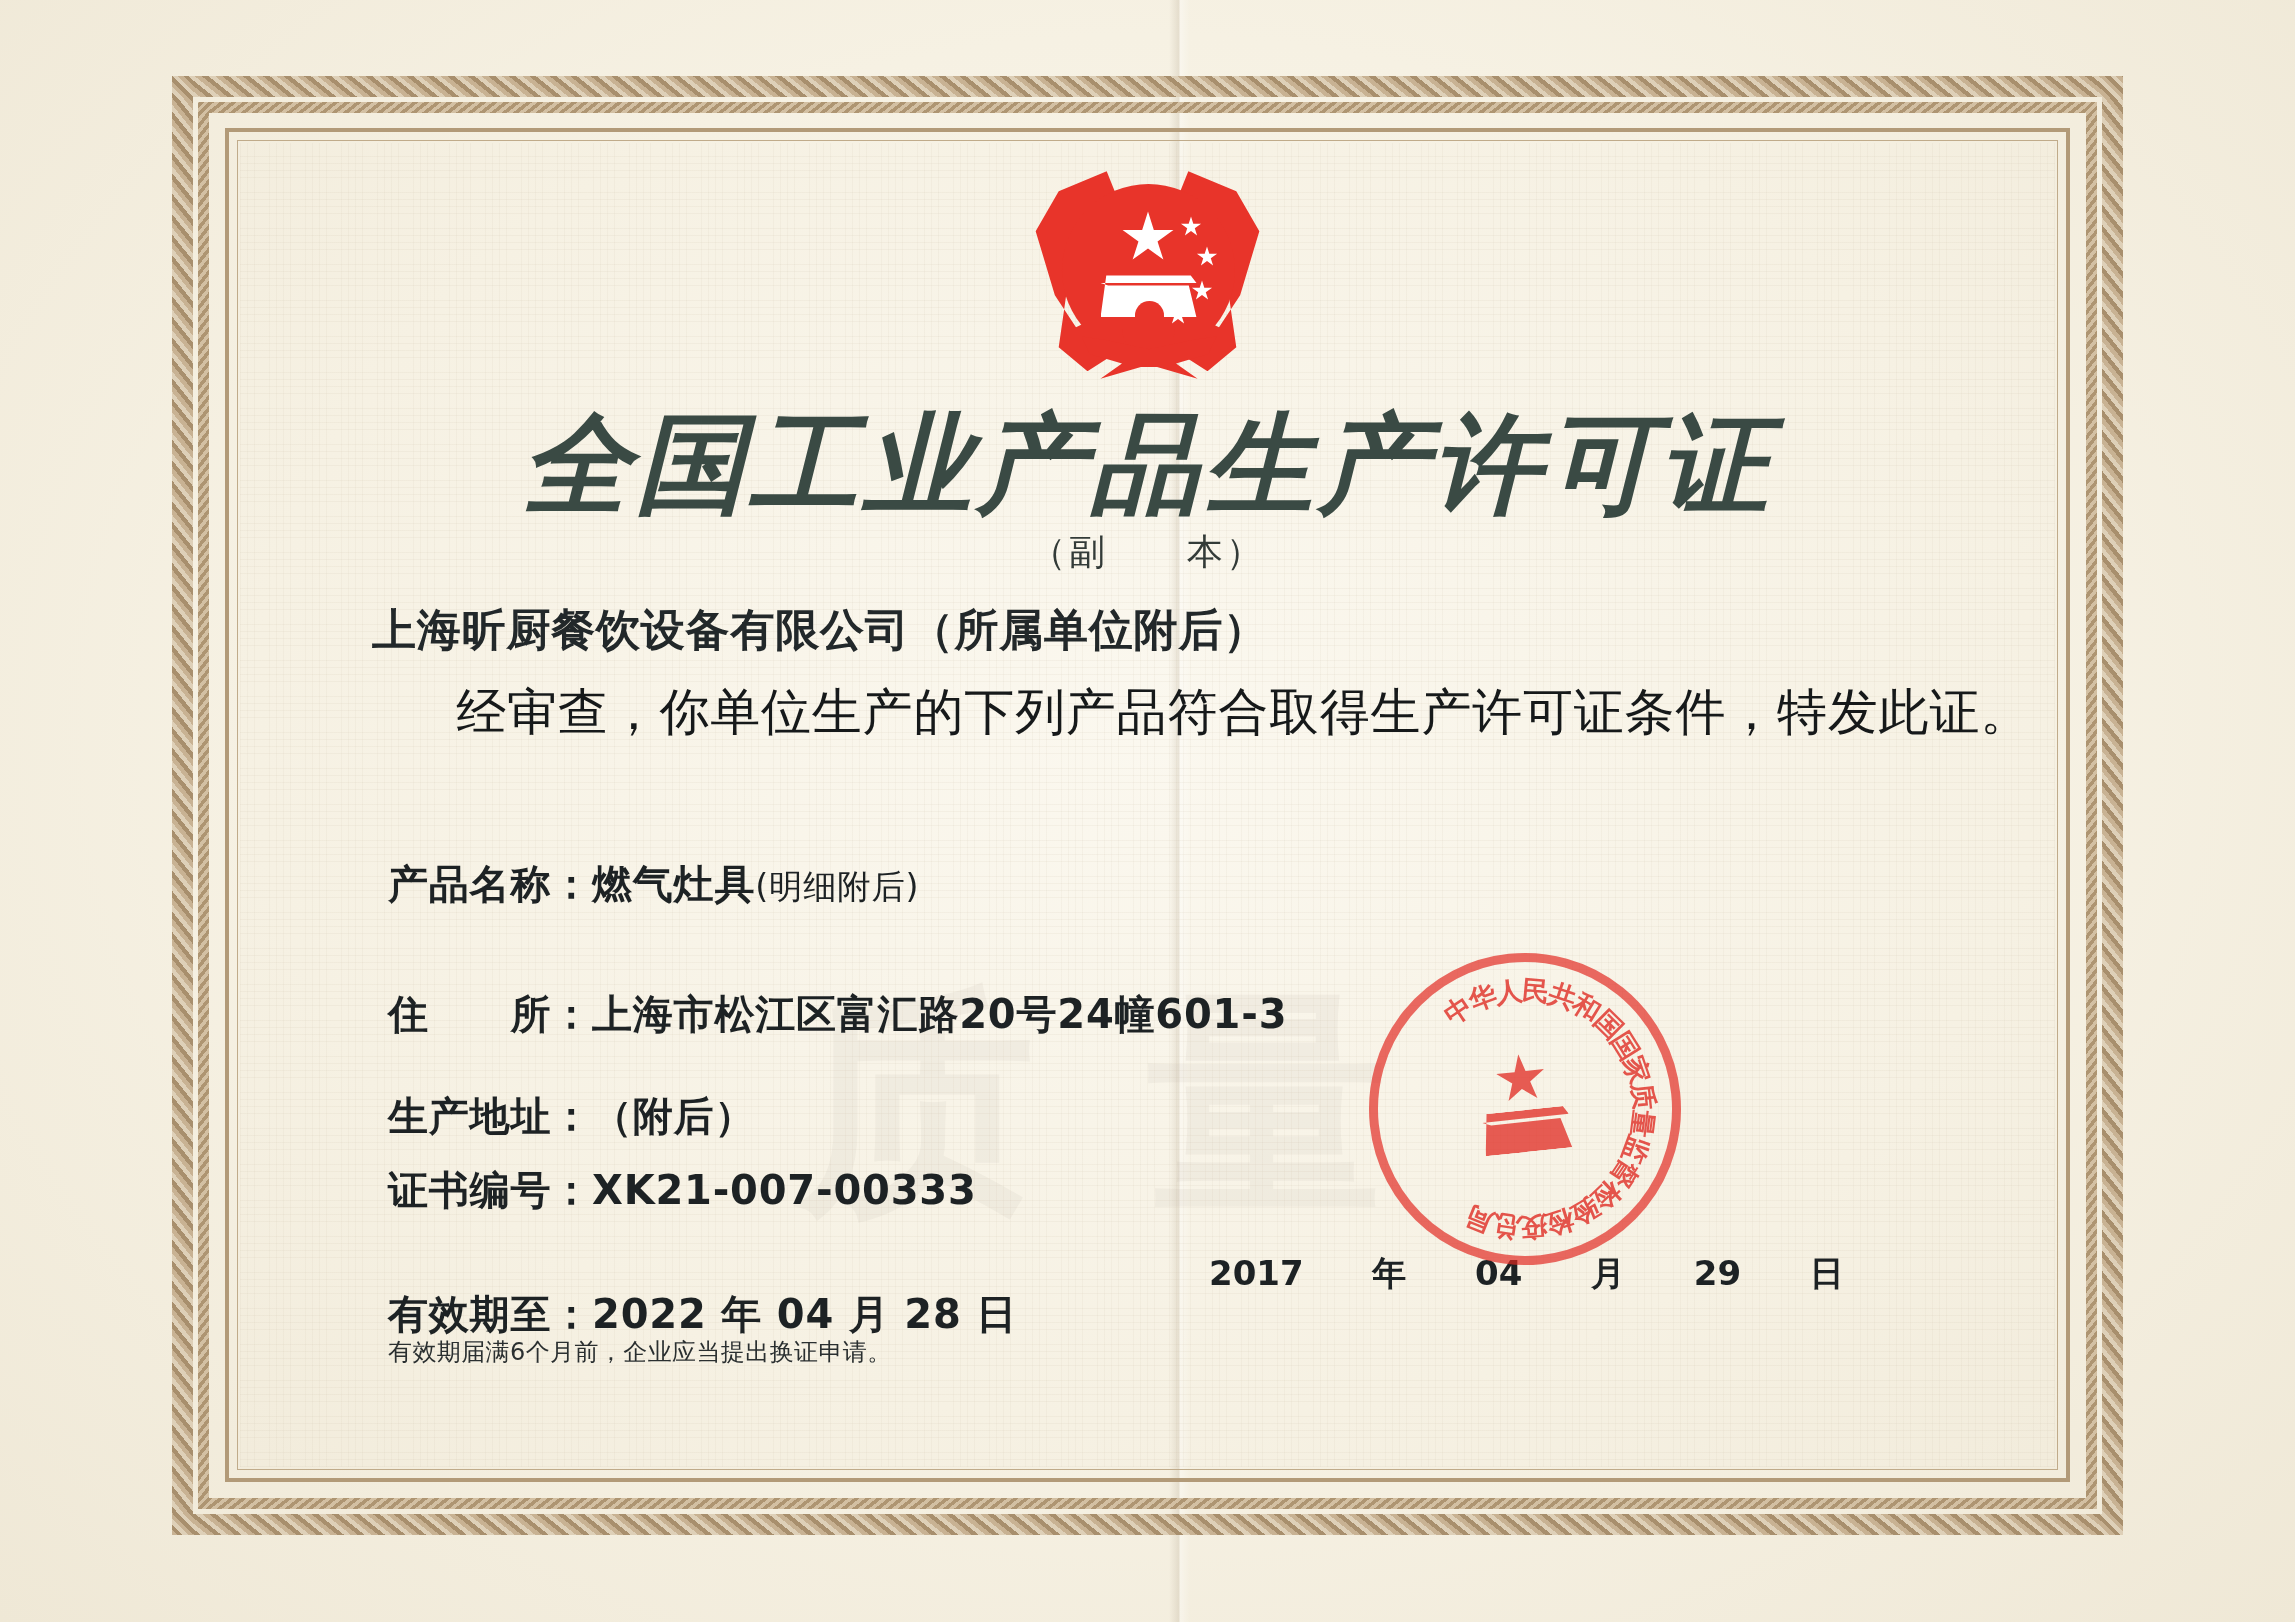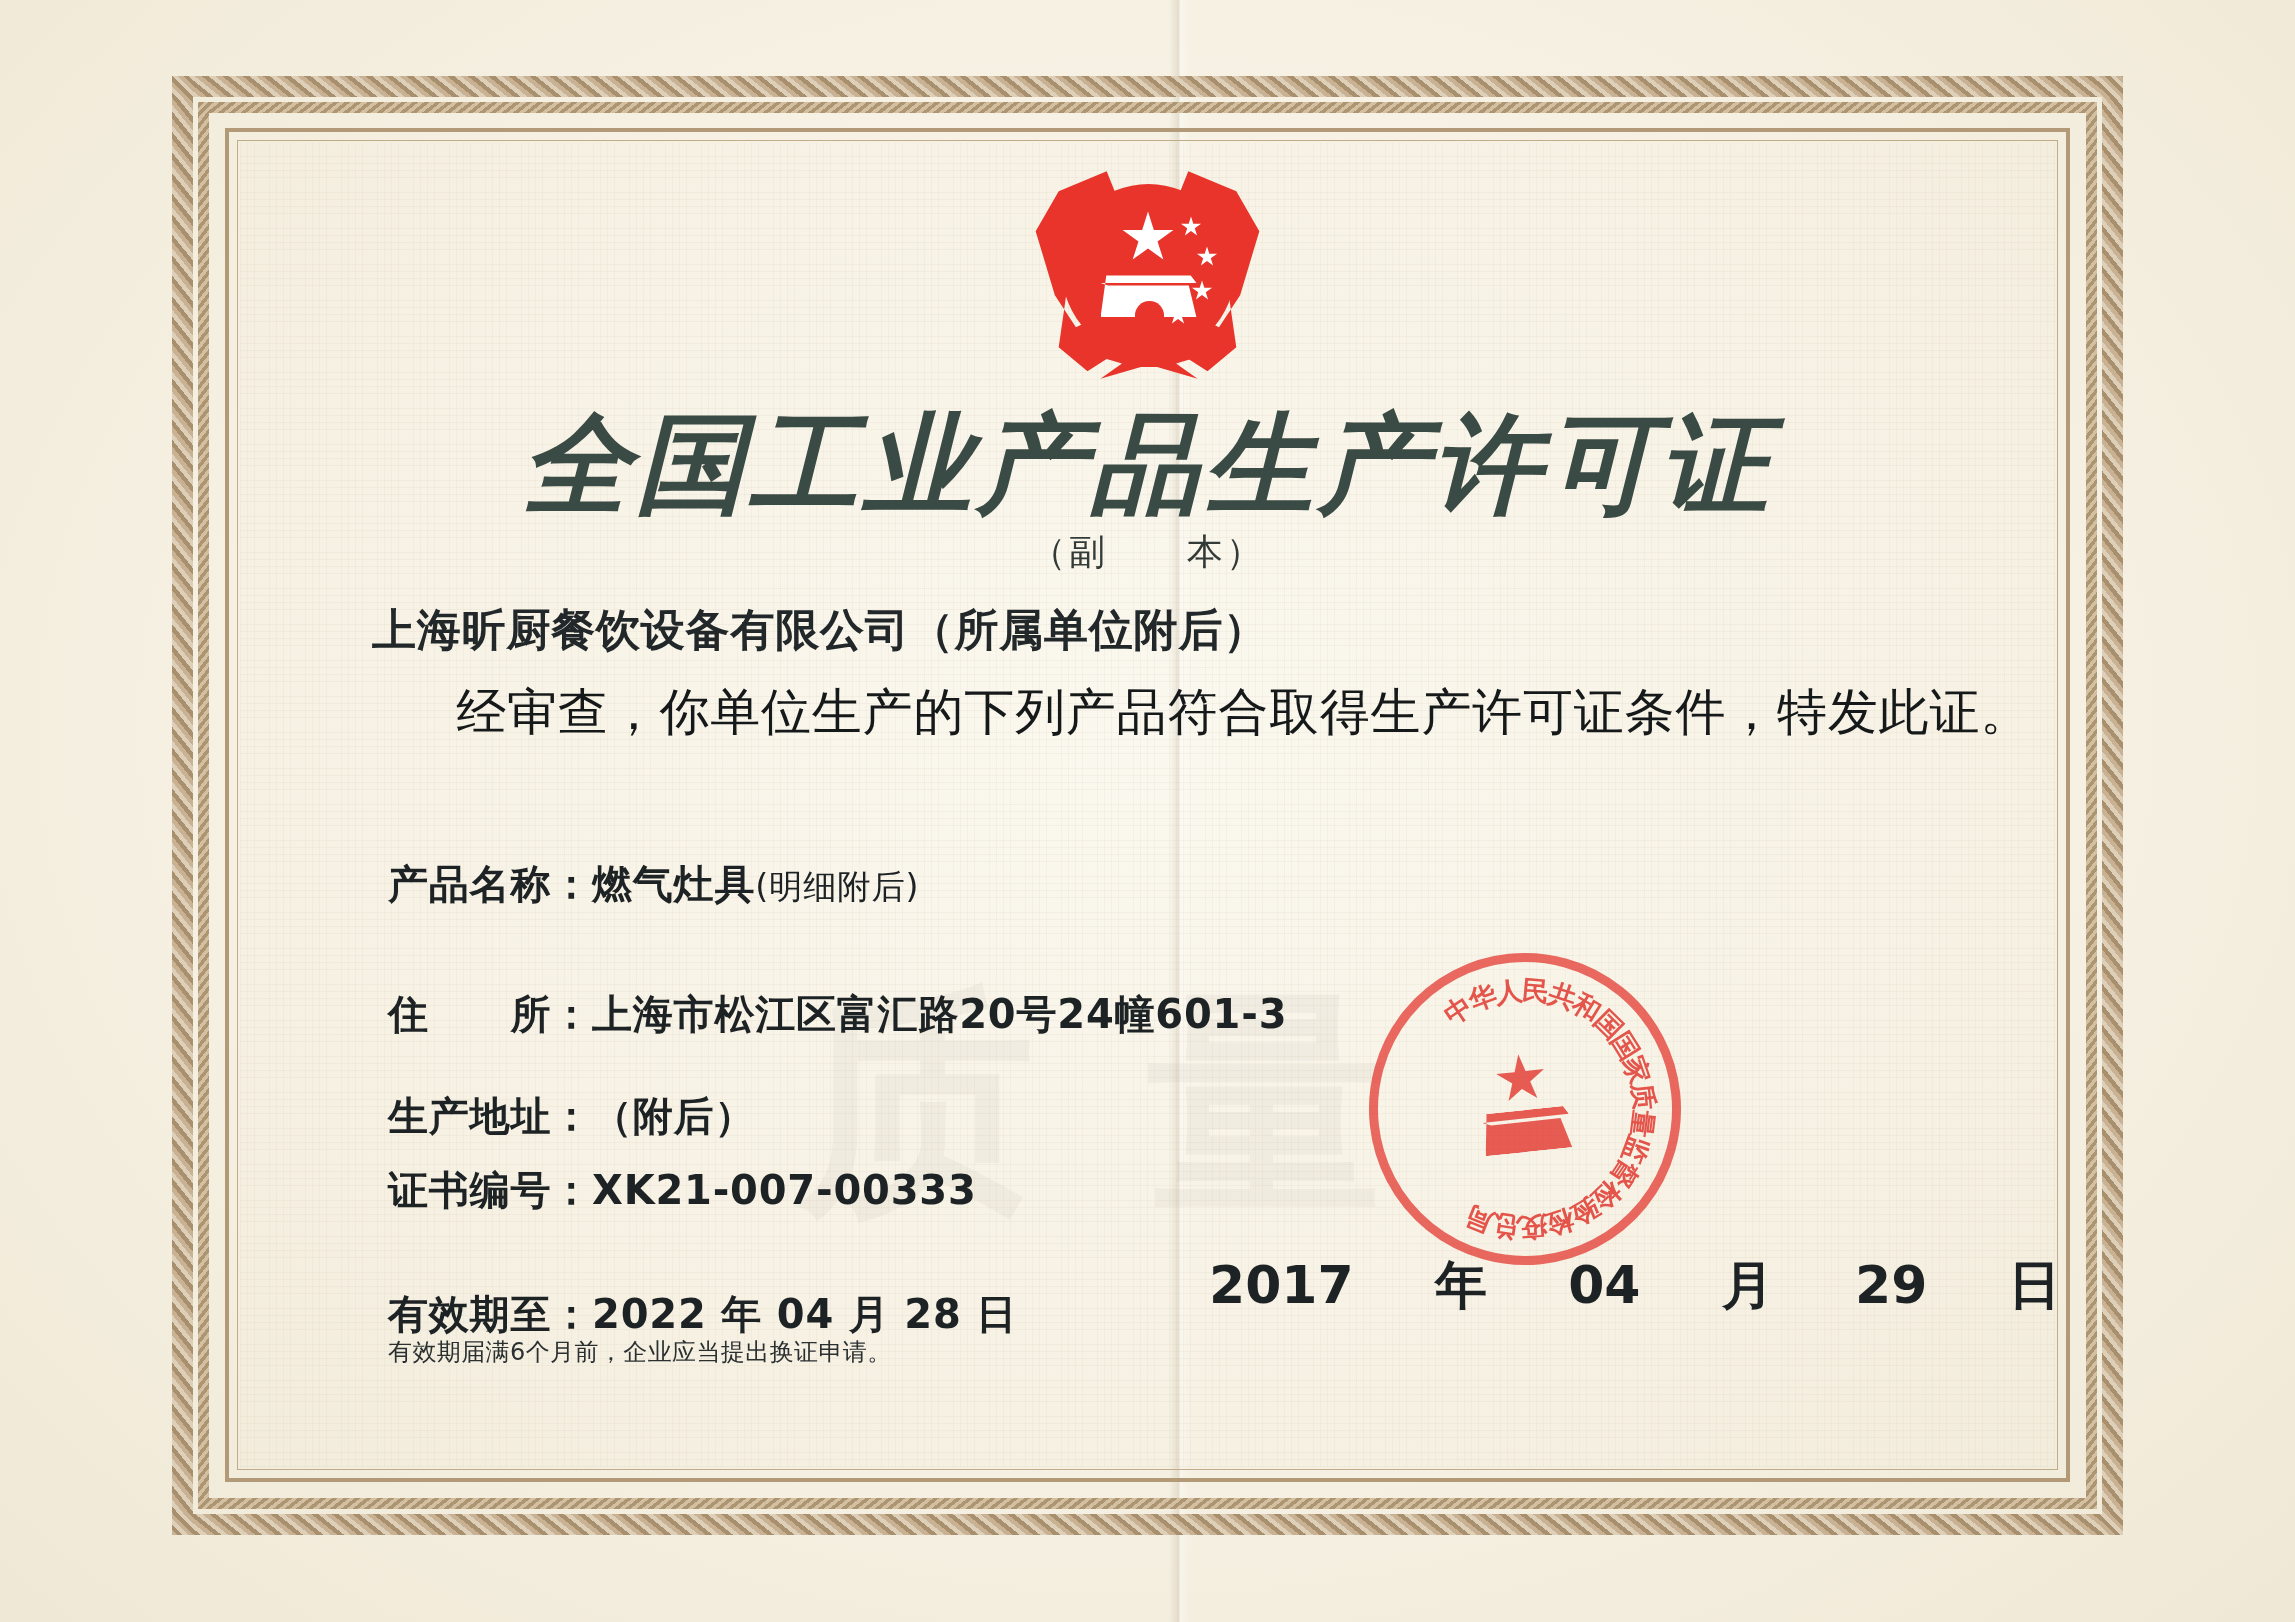--- a/index.html
+++ b/index.html
@@ -240,21 +240,21 @@
   .f-address { top: 835px; }
   .f-factory { top: 923px; margin-top: 14px; }
   .f-certno  { top: 1011px; }
   .f-valid   { top: 1135px; }
 
   .issue-date {
     position: absolute;
     top: 1099px;
     left: 961px;
     font-family: "DejaVu Sans", sans-serif;
-    font-size: 52px;
+    font-size: 34px;
     font-weight: bold;
     color: #1d2224;
     white-space: nowrap;
   }
   .issue-date .gap { display: inline-block; width: 45px; }
 
   .footnote {
     position: absolute;
     top: 1184px;
     left: 140px;

